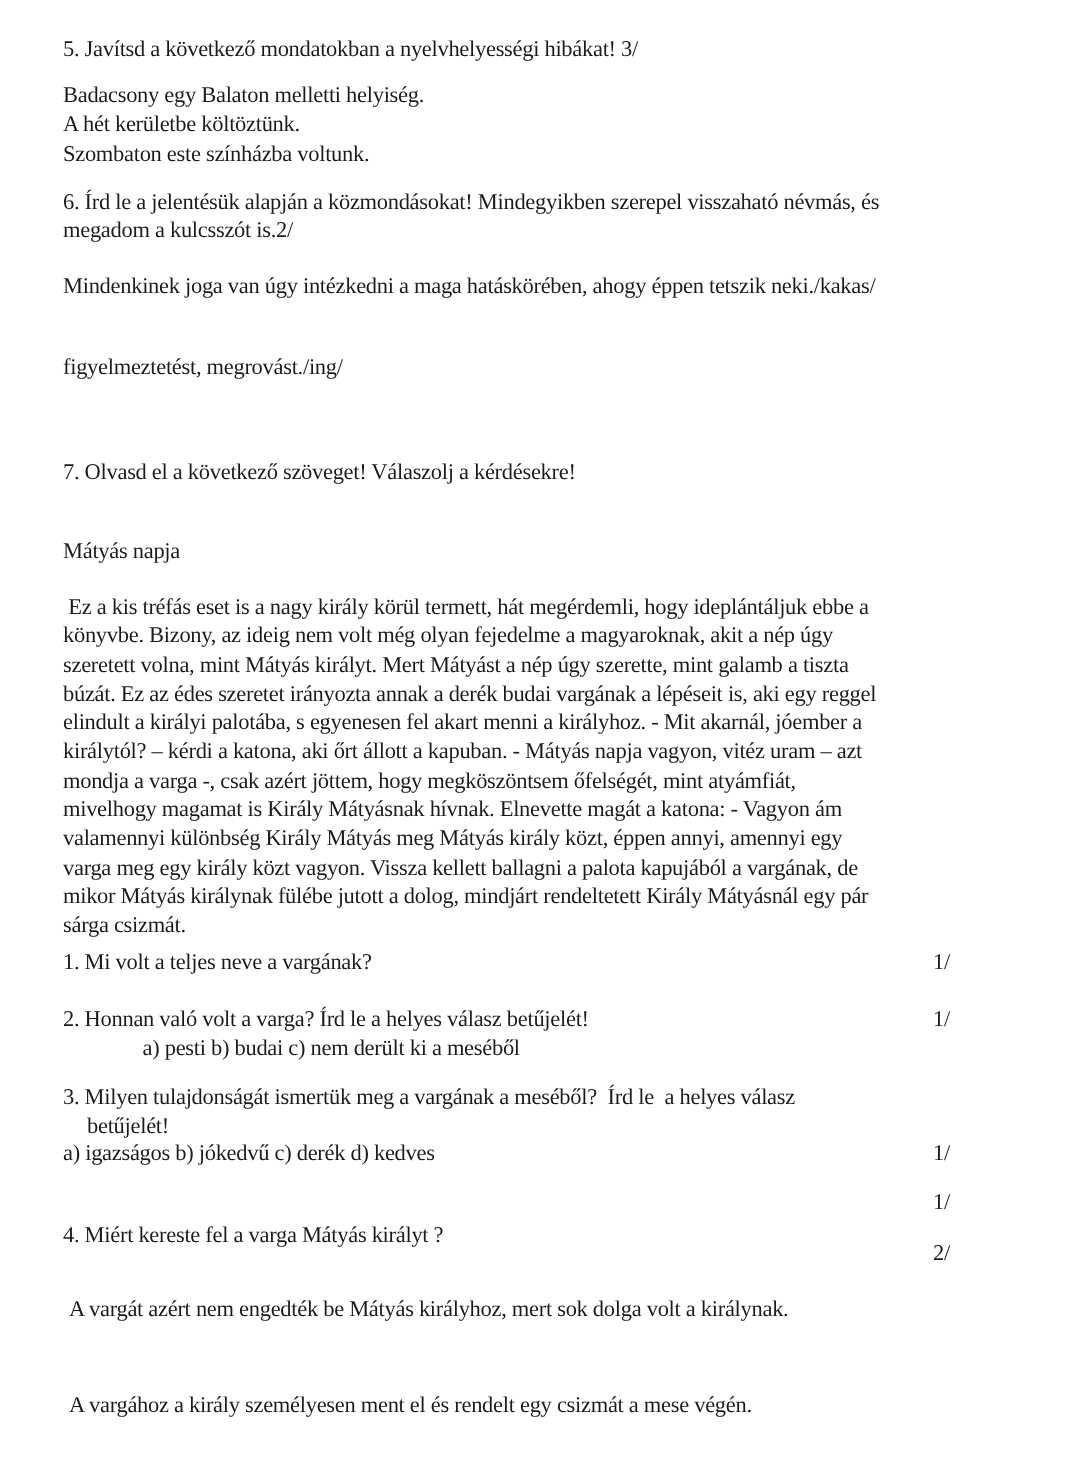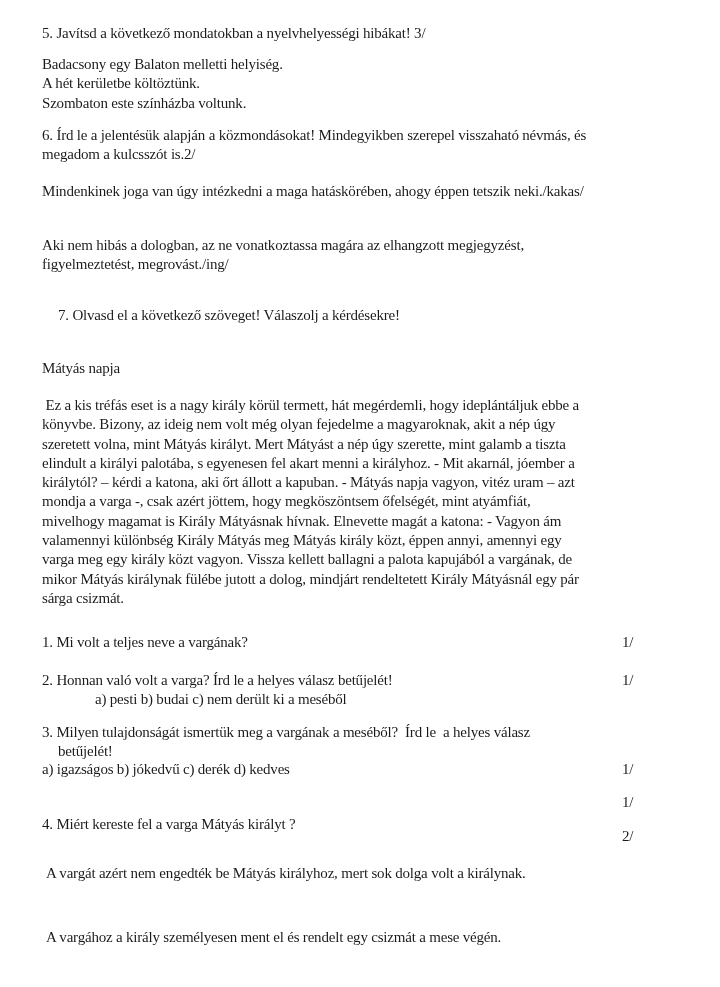--- a/index.html
+++ b/index.html
@@ -55,32 +55,32 @@
   </div>
 
   <div class="abs block" style="left:42px; top:126px;">
     <div class="line">6. Írd le a jelentésük alapján a közmondásokat! Mindegyikben szerepel visszaható névmás, és</div>
     <div class="line">megadom a kulcsszót is.2/</div>
   </div>
 
   <div class="abs line" style="left:42px; top:182px;">Mindenkinek joga van úgy intézkedni a maga hatáskörében, ahogy éppen tetszik neki./kakas/</div>
 
   <div class="abs block" style="left:42px; top:236px;">
-    <div class="line">Aki nem hibás a dologban, az ne vonatkoztassa magára az elhangzott megjegyzést,</div>
     <div class="line">figyelmeztetést, megrovást./ing/</div>
   </div>
 
-  <div class="abs line" style="left:58px; top:306px;">7. Olvasd el a következő szöveget! Válaszolj a kérdésekre!</div>
+  <div class="abs line" style="left:42px; top:306px;">7. Olvasd el a következő szöveget! Válaszolj a kérdésekre!</div>
 
   <div class="title-line" style="top:359px;">Mátyás napja</div>
 
   <div class="abs block" style="left:42px; top:396px;">
     <div class="line"> Ez a kis tréfás eset is a nagy király körül termett, hát megérdemli, hogy ideplántáljuk ebbe a</div>
     <div class="line">könyvbe. Bizony, az ideig nem volt még olyan fejedelme a magyaroknak, akit a nép úgy</div>
     <div class="line">szeretett volna, mint Mátyás királyt. Mert Mátyást a nép úgy szerette, mint galamb a tiszta</div>
+    <div class="line">búzát. Ez az édes szeretet irányozta annak a derék budai vargának a lépéseit is, aki egy reggel</div>
     <div class="line">elindult a királyi palotába, s egyenesen fel akart menni a királyhoz. - Mit akarnál, jóember a</div>
     <div class="line">királytól? – kérdi a katona, aki őrt állott a kapuban. - Mátyás napja vagyon, vitéz uram – azt</div>
     <div class="line">mondja a varga -, csak azért jöttem, hogy megköszöntsem őfelségét, mint atyámfiát,</div>
     <div class="line">mivelhogy magamat is Király Mátyásnak hívnak. Elnevette magát a katona: - Vagyon ám</div>
     <div class="line">valamennyi különbség Király Mátyás meg Mátyás király közt, éppen annyi, amennyi egy</div>
     <div class="line">varga meg egy király közt vagyon. Vissza kellett ballagni a palota kapujából a vargának, de</div>
     <div class="line">mikor Mátyás királynak fülébe jutott a dolog, mindjárt rendeltetett Király Mátyásnál egy pár</div>
     <div class="line">sárga csizmát.</div>
   </div>
 

